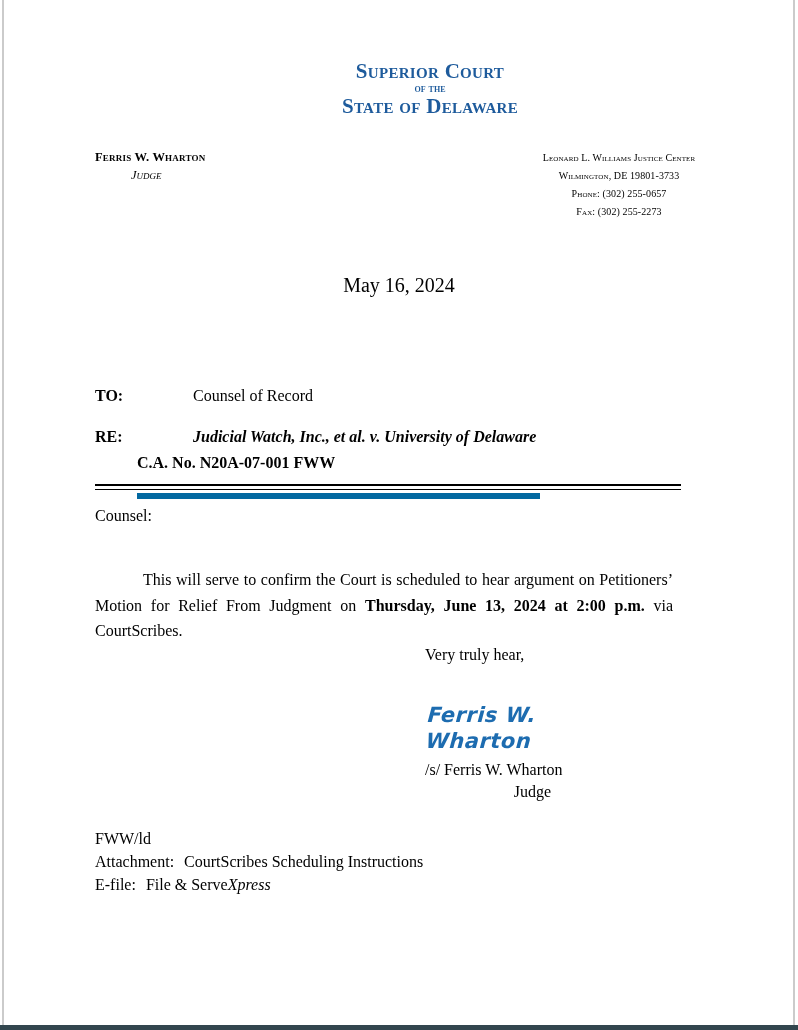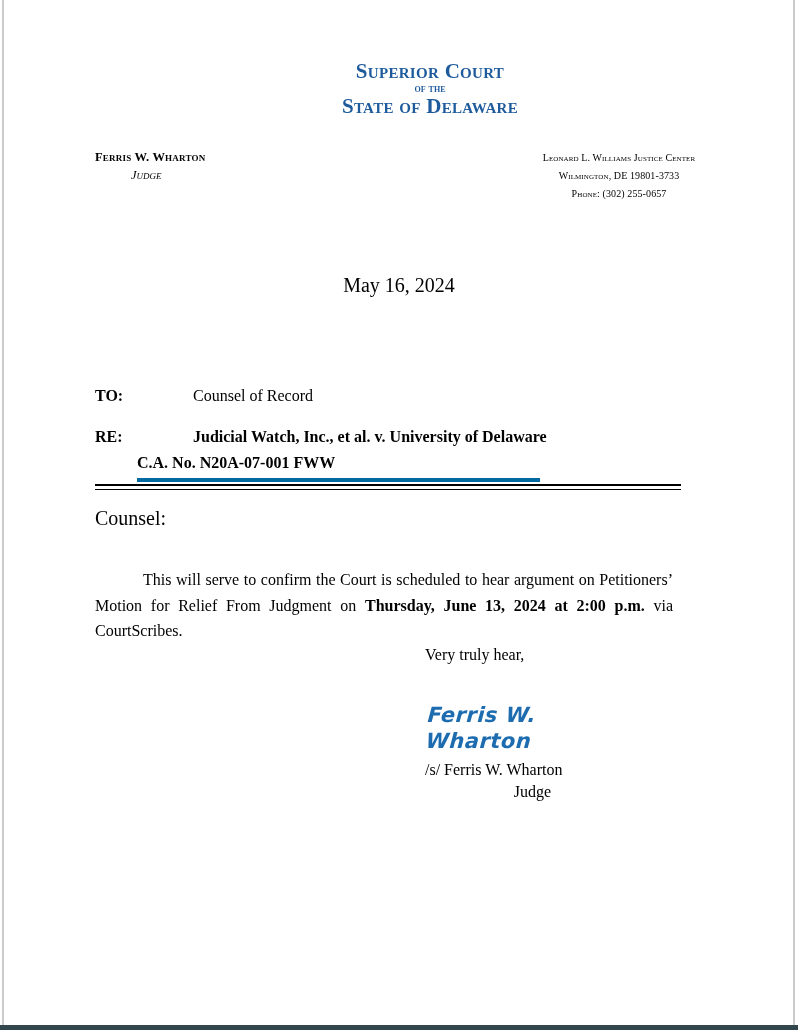--- a/index.html
+++ b/index.html
@@ -38,34 +38,34 @@
     text-align:center;font-variant:small-caps;
     font-size:10px;line-height:18px;letter-spacing:0.1px;
   }
 
   .date-line{position:absolute;top:274px;left:0;width:100%;text-align:center;font-size:20px;}
 
   .ref-block{position:absolute;left:95px;top:384px;width:590px;font-size:16px;}
   .ref-row{display:flex;line-height:24px;gap:48px;}
   .ref-row.re{margin-top:17px;}
   .ref-label{font-weight:bold;width:50px;flex:0 0 50px;}
-  .case-name{font-weight:bold;}
+  .case-name{font-weight:bold;font-style:italic;}
   .case-number-row{margin-left:42px;margin-top:2px;line-height:24px;}
   .case-number{
     display:inline-block;width:403px;
     font-weight:bold;
-    border-bottom:4px solid #0369a1;padding-bottom:3px;
+    border-bottom:6px solid #0369a1;padding-bottom:18px;
   }
 
   .rule-double{
     position:absolute;left:95px;top:484px;width:586px;height:3px;
     border-top:2px solid #000;border-bottom:1px solid #000;
   }
 
-  .salutation{position:absolute;left:95px;top:507px;font-size:20px;}
+  .salutation{position:absolute;left:95px;top:507px;font-size:16px;}
 
   .body-par{
     position:absolute;left:95px;top:551px;width:578px;
     font-size:16px;line-height:25.5px;
     text-align:justify;text-indent:48px;
   }
   .body-bold{font-weight:bold;}
 
   .closing-block{position:absolute;left:425px;top:644px;width:215px;font-size:16px;}
   .valediction{line-height:22px;}
@@ -103,20 +103,21 @@
 
   <div class="judge-block">
     <div class="judge-name">Ferris W. Wharton</div>
     <div class="judge-title">Judge</div>
   </div>
 
   <div class="address-block">
     <div>Leonard L. Williams Justice Center</div>
     <div>Wilmington, DE 19801-3733</div>
     <div>Phone: (302) 255-0657</div>
+    <div>Fax: (302) 255-2273</div>
   </div>
 
   <div class="date-line">May 16, 2024</div>
 
   <div class="ref-block">
     <div class="ref-row">
       <span class="ref-label">TO:</span>
       <span>Counsel of Record</span>
     </div>
     <div class="ref-row re">
@@ -134,13 +135,22 @@
 
   <p class="body-par"><span>This will serve to confirm the Court is scheduled to hear argument on Petitioners’ Motion for Relief From Judgment on </span><span class="body-bold">Thursday, June 13, 2024 at 2:00 p.m.</span><span> via CourtScribes.</span></p>
 
   <div class="closing-block">
     <div class="valediction">Very truly hear,</div>
     <div class="signature-script">Ferris W. Wharton</div>
     <div class="signature-typed">/s/ Ferris W. Wharton</div>
     <div class="signature-title">Judge</div>
   </div>
 
+  <div class="footer-block">
+    <div>FWW/ld</div>
+    <div>
+      <span class="footer-label">Attachment:</span><span class="footer-gap"></span><span>CourtScribes Scheduling Instructions</span>
+    </div>
+    <div>
+      <span class="footer-label">E-file:</span><span class="footer-gap"></span><span>File &amp; Serve</span><span class="efile-italic">Xpress</span>
+    </div>
+  </div>
 </div>
 
 </body></html>

